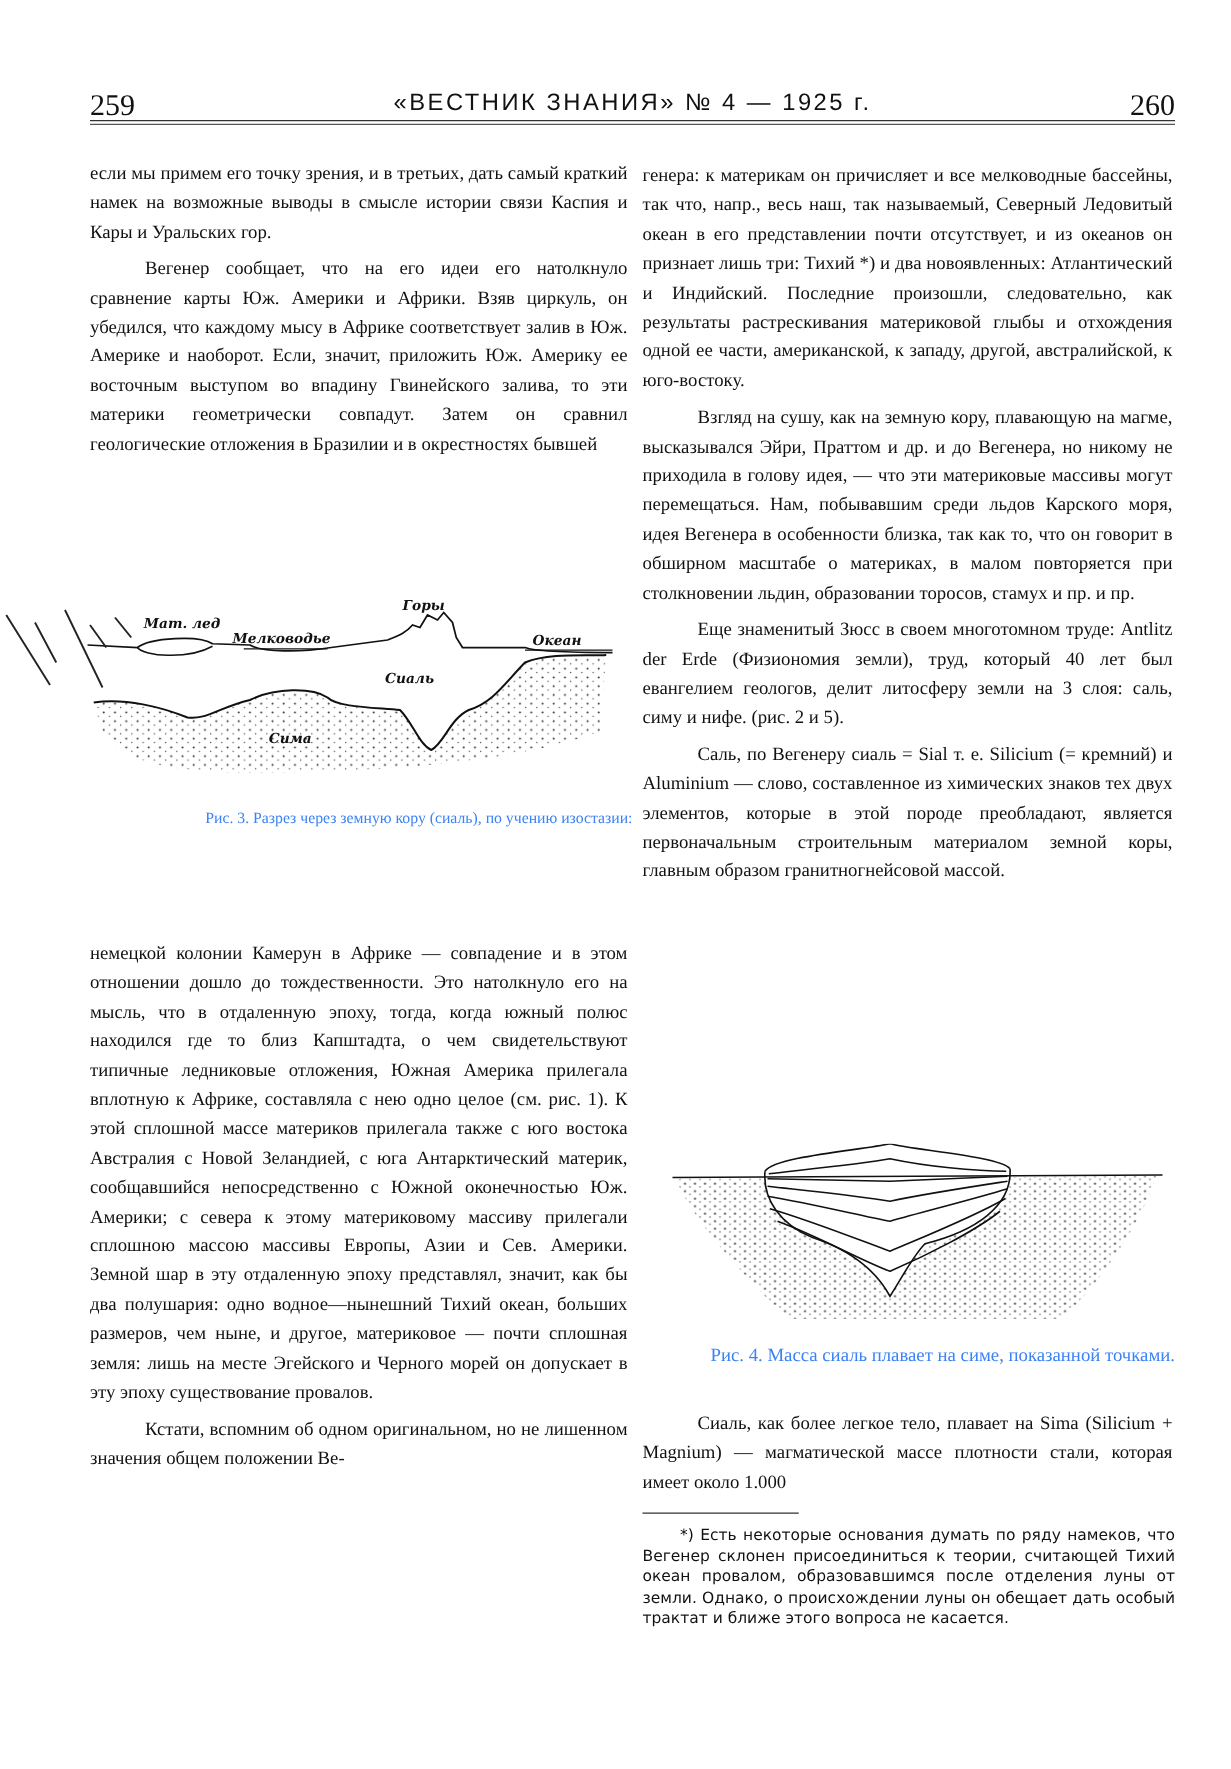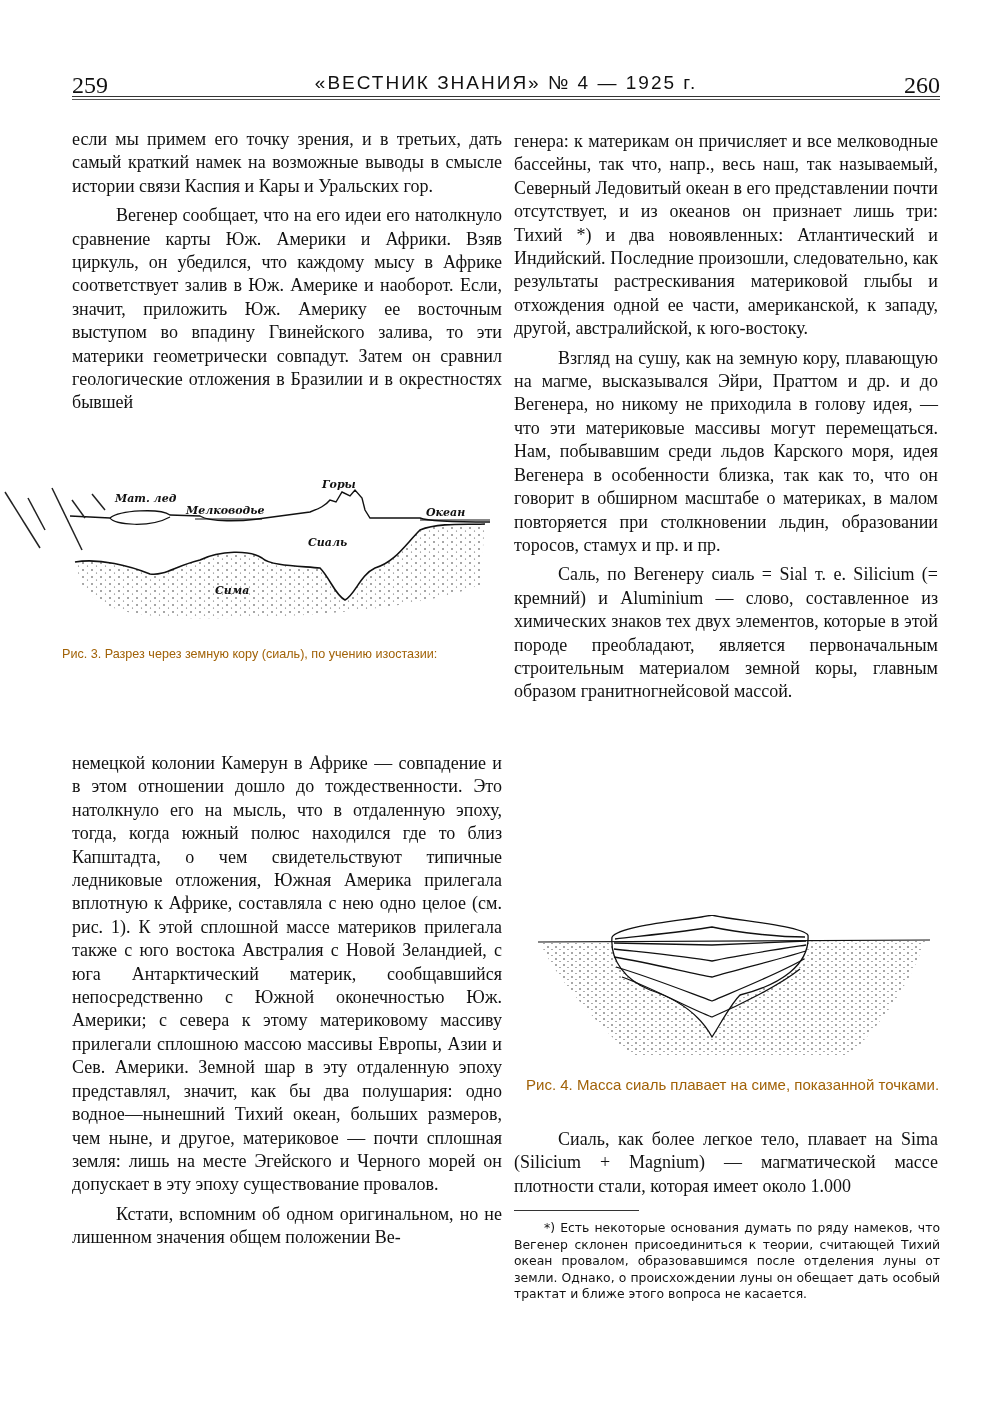--- a/index.html
+++ b/index.html
@@ -3,31 +3,31 @@
 <meta charset="utf-8">
 <style>
   html, body { margin:0; padding:0; background:#ffffff; }
   body { width:985px; height:1415px; position:relative; overflow:hidden; color:#111; font-family:"DejaVu Serif", serif; }
   .header { position:absolute; top:68px; left:72px; width:868px; height:30px; }
   .pg { position:absolute; top:4px; font-size:24px; font-family:"Liberation Serif", serif; }
   .pg.left { left:0; }
   .pg.right { right:0; }
   .journal { position:absolute; top:4px; left:0; right:0; text-align:center; font-size:19px; letter-spacing:2px; font-family:"Liberation Sans", sans-serif; }
   .rule { position:absolute; top:96px; left:72px; width:868px; height:2px; border-top:1px solid #333; border-bottom:1px solid #555; }
-  .col { position:absolute; font-family:"Liberation Serif", serif; font-size:18px; line-height:23.4px; text-align:justify; }
+  .col { position:absolute; font-family:"Liberation Serif", serif; font-size:15px; line-height:23.4px; text-align:justify; }
   .col p { margin:0; }
   .col p.ind { text-indent:44px; }
   .col-left { left:72px; width:430px; }
   .col-right { left:514px; width:424px; }
   .block1 { top:128px; }
   .block2 { top:752px; }
   .block3 { top:130px; }
   .block4 { top:1128px; }
   .sp { margin-top:6px !important; }
-  .caption { position:absolute; font-family:Liberation Sans, sans-serif; text-align:left; color:#a16207; }
+  .caption { position:absolute; font-family:Liberation Serif, serif; text-align:right; color:#3b82f6; }
   .cap3 { left:62px; top:646px; width:444px; font-size:12.6px; line-height:16px; }
   .cap3 .sub { font-size:10.6px; line-height:13px; margin-top:4px; }
   .cap4 { left:526px; top:1077px; width:414px; font-size:15px; line-height:16px; }
   .fig { position:absolute; }
   .fig3 { left:0; top:470px; width:500px; height:150px; }
   .fig4 { left:530px; top:915px; width:410px; height:150px; }
   .fnrule { position:absolute; left:514px; top:1210px; width:125px; border-top:1px solid #333; }
   .footnote { position:absolute; left:514px; top:1220px; width:426px; font-family:"DejaVu Sans", sans-serif; font-size:12.4px; line-height:16.6px; text-align:justify; }
   .footnote p { margin:0; text-indent:30px; }
   .flabel { font-family:"DejaVu Serif", serif; font-style:italic; font-weight:bold; font-size:11px; fill:#111; }
@@ -87,20 +87,21 @@
 </div>
 
 <div class="col col-left block2">
   <p>немецкой колонии Камерун в Африке — совпадение и в этом отношении дошло до тождественности. Это натолкнуло его на мысль, что в отдаленную эпоху, тогда, когда южный полюс находился где то близ Капштадта, о чем свидетельствуют типичные ледниковые отложения, Южная Америка прилегала вплотную к Африке, составляла с нею одно целое (см. рис. 1). К этой сплошной массе материков прилегала также с юго востока Австралия с Новой Зеландией, с юга Антарктический материк, сообщавшийся непосредственно с Южной оконечностью Юж. Америки; с севера к этому материковому массиву прилегали сплошною массою массивы Европы, Азии и Сев. Америки. Земной шар в эту отдаленную эпоху представлял, значит, как бы два полушария: одно водное—нынешний Тихий океан, больших размеров, чем ныне, и другое, материковое — почти сплошная земля: лишь на месте Эгейского и Черного морей он допускает в эту эпоху существование провалов.</p>
   <p class="ind sp">Кстати, вспомним об одном оригинальном, но не лишенном значения общем положении Ве-</p>
 </div>
 
 <div class="col col-right block3">
   <p>генера: к материкам он причисляет и все мелководные бассейны, так что, напр., весь наш, так называемый, Северный Ледовитый океан в его представлении почти отсутствует, и из океанов он признает лишь три: Тихий *) и два новоявленных: Атлантический и Индийский. Последние произошли, следовательно, как результаты растрескивания материковой глыбы и отхождения одной ее части, американской, к западу, другой, австралийской, к юго-востоку.</p>
   <p class="ind sp">Взгляд на сушу, как на земную кору, плавающую на магме, высказывался Эйри, Праттом и др. и до Вегенера, но никому не приходила в голову идея, — что эти материковые массивы могут перемещаться. Нам, побывавшим среди льдов Карского моря, идея Вегенера в особенности близка, так как то, что он говорит в обширном масштабе о материках, в малом повторяется при столкновении льдин, образовании торосов, стамух и пр. и пр.</p>
+  <p class="ind sp">Еще знаменитый Зюсс в своем многотомном труде: Antlitz der Erde (Физиономия земли), труд, который 40 лет был евангелием геологов, делит литосферу земли на 3 слоя: саль, симу и нифе. (рис. 2 и 5).</p>
   <p class="ind sp">Саль, по Вегенеру сиаль = Sial т. е. Silicium (= кремний) и Aluminium — слово, составленное из химических знаков тех двух элементов, которые в этой породе преобладают, является первоначальным строительным материалом земной коры, главным образом гранитногнейсовой массой.</p>
 </div>
 
 <div class="fig fig4">
   <svg width="410" height="150" viewBox="0 0 410 150">
     <defs>
       <pattern id="dots4" width="8" height="6" patternUnits="userSpaceOnUse">
         <circle cx="2" cy="2" r="0.8" fill="#333"></circle>
         <circle cx="6" cy="4.5" r="0.6" fill="#444"></circle>
       </pattern>

